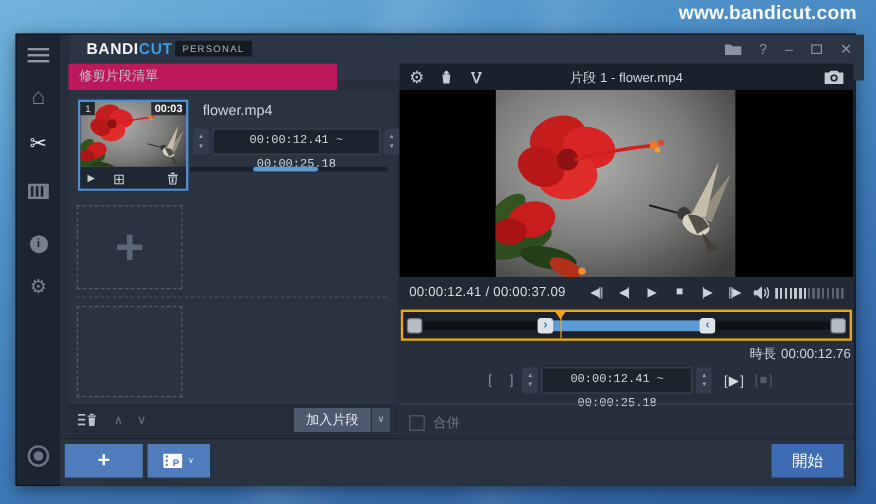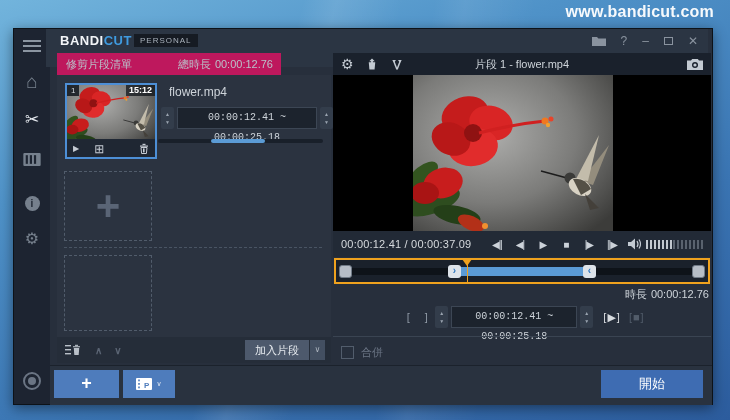--- a/index.html
+++ b/index.html
@@ -30,21 +30,21 @@
   .info-circle { display:inline-block; width:15px; height:15px; border-radius:50%;
     background:#76808d; color:#1d2431; font-size:10px; font-weight:bold; line-height:15px; }
   .si-set    { top:200px; font-size:16px; }
   .si-record { bottom:10px; }
   .rec-outer { display:inline-block; width:18px; height:18px; border:2px solid #6b7584;
     border-radius:50%; position:relative; }
   .rec-inner { position:absolute; left:3px; top:3px; width:8px; height:8px;
     background:#6b7584; border-radius:50%; }
 
   
-  .titlebar { position:absolute; left:32px; top:0; width:662px; height:38px; background:#2b3543; }
+  .titlebar { position:absolute; left:44px; top:0; width:662px; height:38px; background:#2b3543; }
   .logo { position:absolute; left:14px; top:4px; font-size:13px; font-weight:bold; letter-spacing:.5px; }
   .logo-b { color:#f2f5f8; } .logo-c { color:#3f9be0; }
   .badge { position:absolute; left:88px; top:5px; background:#161b23; color:#aab2bc;
     font-size:8px; padding:2px 6px; letter-spacing:1px; }
   .win-btns { position:absolute; right:10px; top:0; height:23px; display:flex;
     align-items:center; gap:15px; color:#8a939f; font-size:12px; }
   .max-box { display:inline-block; width:9px; height:8px; border:1px solid #8a939f; }
 
   
   .lph { position:absolute; left:43px; top:24px; width:224px; height:22px; background:#be185d;
@@ -156,21 +156,21 @@
   .bottombar { position:absolute; left:36px; top:336px; width:662px; height:40px;
     background:#29323f; border-top:1px solid #1b222c; }
   .plus-btn { position:absolute; left:4px; top:4px; width:65px; height:28px; background:#4e7cbc;
     color:#fff; font-size:18px; font-weight:bold; text-align:center; line-height:27px; }
   .film-btn { position:absolute; left:73px; top:4px; width:52px; height:28px; background:#4e7cbc;
     display:flex; align-items:center; justify-content:center; gap:4px; color:#fff; }
   .film-dd { font-size:7px; color:#dfe7f2; }
   .status { position:absolute; left:240px; top:0; height:39px; display:flex; align-items:center;
     gap:6px; color:#c4cad2; }
   .status-txt { font-size:11px; }
-  .start-btn { position:absolute; right:9px; top:4px; width:102px; height:28px; background:#3e6cb2;
+  .start-btn { position:absolute; right:9px; top:4px; width:60px; height:28px; background:#3e6cb2;
     color:#fff; font-size:13px; text-align:center; line-height:28px; }
 
   svg { display:block; }
   .hidden-defs { position:absolute; width:0; height:0; overflow:hidden; }
 </style>
 </head>
 <body>
 
 <svg class="hidden-defs" aria-hidden="true">
   <defs>
@@ -304,32 +304,29 @@
         </span>
         <span>?</span>
         <span>–</span>
         <span><span class="max-box"></span></span>
         <span>✕</span>
       </div>
     </div>
 
     <div class="lph">
       <span class="lph-title">修剪片段清單</span>
-      <span class="lph-total">
-        <span>總時長</span><span>00:00:12.76</span>
-      </span>
     </div>
 
     <div class="llist">
       <div class="clip-card">
         <svg class="thumb-img" viewBox="0 0 200 156" preserveAspectRatio="xMidYMid slice">
             <use href="#vidscene"></use>
           </svg>
         <span class="clip-idx">1</span>
-        <span class="clip-dur">15:12</span>
+        <span class="clip-dur">00:03</span>
         <div class="clip-tools">
           <span class="ct-play">▶</span>
           <span class="ct-grid">⊞</span>
           <span class="ct-trash">
             <svg width="10" height="11" viewBox="0 0 10 11" style="color:#c6ccd4">
                 <use href="#icon-trash"></use>
               </svg>
           </span>
         </div>
       </div>

